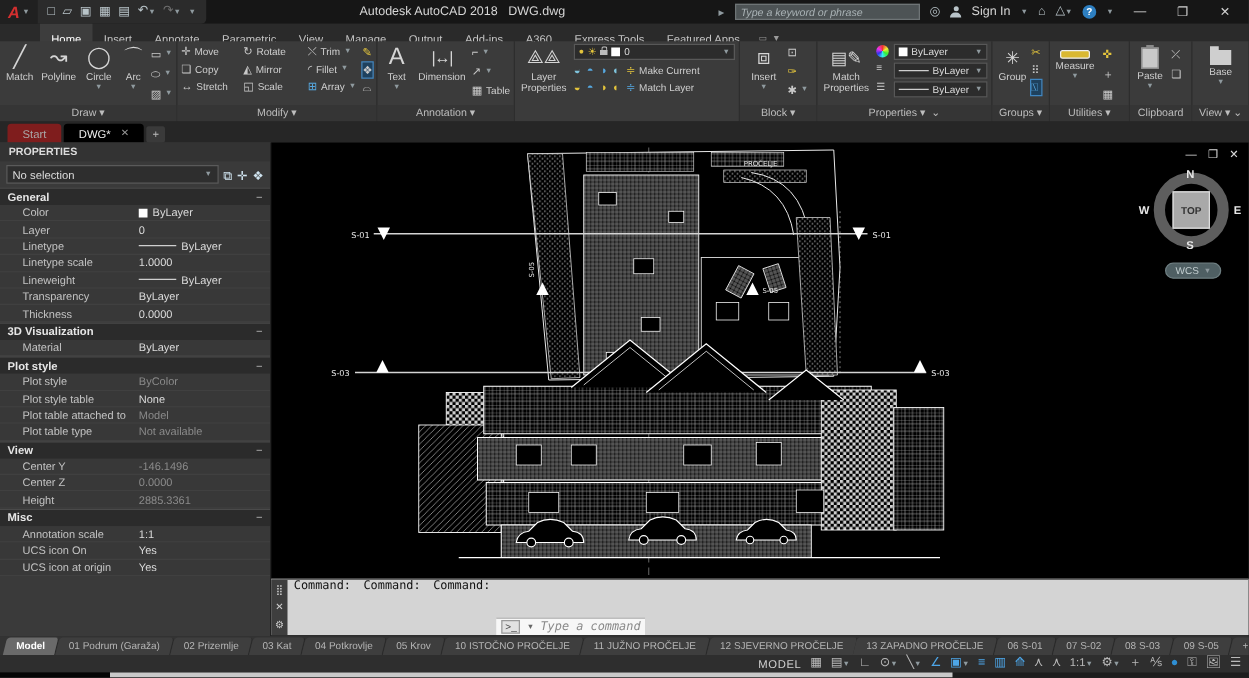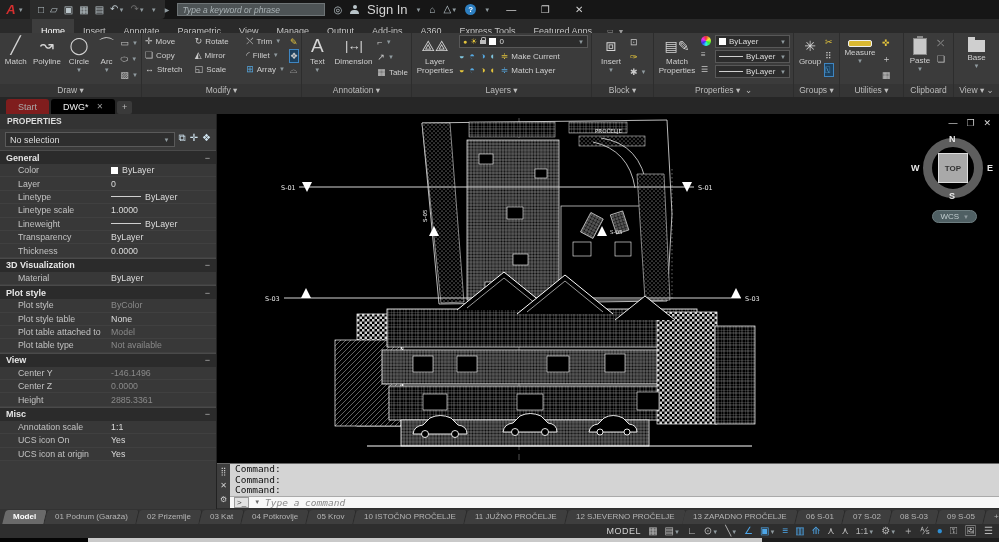--- a/index.html
+++ b/index.html
@@ -52,21 +52,21 @@
   .hl{background:#1e415e;outline:1px solid #3f86c2}
   
   #filetabs{left:0;top:97px;width:999px;height:17px;background:#262626;display:flex;align-items:flex-end;padding-left:6px;gap:2px}
   .ftab{height:15px;padding:0 12px;font-size:9px;display:flex;align-items:center;gap:8px;border-radius:3px 3px 0 0}
   .ftab.inactive{background:#7f1d1d;color:#a9a9a9}
   .ftab.active{background:#000000;color:#f0f0f0}
   .plusbtn{width:15px;height:13px;background:#3a3a3a;color:#bbb;font-size:9px;text-align:center;line-height:13px;border-radius:2px}
   
   #palette{left:0;top:114px;width:217px;height:395px;background:#3a3a3a;overflow:hidden;border-right:1px solid #222}
   #pal-title{height:15px;line-height:15px;padding-left:7px;font-size:8.5px;font-weight:bold;color:#dcdcdc;background:#333}
-  #pal-selrow{display:flex;align-items:flex-start;gap:4px;padding:3px 5px}
+  #pal-selrow{display:flex;align-items:flex-end;gap:4px;padding:3px 5px}
   #pal-combo{flex:1;height:15px;background:#2e2e2e;border:1px solid #5a5a5a;font-size:9px;color:#ddd;display:flex;align-items:center;padding:0 4px}
   #pal-combo .dd{margin-left:auto}
   .palico{font-size:10px;color:#cfe3ef}
   .sec{height:14px;background:#2b2b2b;display:flex;align-items:center;padding:0 6px;border-top:1px solid #4a4a4a}
   .sec .t{font-size:9px;font-weight:bold;color:#e6e6e6}
   .sec .min{margin-left:auto;color:#bbb;font-size:9px}
   .prow{height:13.4px;display:flex;align-items:center;padding-left:18px;border-bottom:1px solid #404040;background:#383838}
   .prow .l{width:47%;font-size:8.8px;color:#c3c3c3;white-space:nowrap}
   .prow .v{font-size:8.8px;color:#dcdcdc;display:flex;align-items:center;gap:4px;white-space:nowrap}
   .prow .v.muted{color:#8a8a8a}
@@ -75,21 +75,21 @@
   #canvas{left:217px;top:114px;width:782px;height:349px;background:#000;overflow:hidden}
   #canwin{right:8px;top:4px;color:#d8d8d8;font-size:9px;display:flex;gap:9px}
   #viewcube{right:14px;top:22px;width:64px;height:64px}
   #vc-ring{position:absolute;left:2px;top:2px;width:60px;height:60px;border-radius:50%;border:9px solid #6f6f6f;opacity:.85}
   .vc-l{position:absolute;color:#e8e8e8;font-size:9px;font-weight:bold}
   #vc-top{position:absolute;left:17px;top:17px;width:30px;height:30px;background:#a9a9a9;border:1px solid #ddd;color:#333;font-size:8px;font-weight:bold;display:flex;align-items:center;justify-content:center}
   #wcs{right:22px;top:96px;background:#4f5f63;border:1px solid #6d7d80;color:#c3ced0;font-size:8px;padding:1px 7px;border-radius:7px;display:flex;gap:4px;align-items:center}
   
   #cmd{left:217px;top:463px;width:782px;height:45px;display:flex;background:#d4d4d4;border-top:1px solid #666}
   #cmd-grip{width:13px;background:#3e3e3e;display:flex;flex-direction:column;align-items:center;gap:5px;padding-top:3px;color:#cfcfcf;font-size:8px}
-  #cmd-main{flex:1;display:flex;flex-direction:column}
+  #cmd-main{flex:1;display:flex;flex-direction:row}
   .cline{font-family:"DejaVu Sans Mono",monospace;font-size:9.5px;color:#111;padding:0 5px;line-height:10.5px}
   #cmd-input{margin-top:auto;background:#f7f7f7;border-top:1px solid #aaa;height:14px;display:flex;align-items:center;gap:5px;padding:0 4px}
   #cmd-input .pr{font-size:8px;color:#444;background:#e2e2e2;border:1px solid #9a9a9a;padding:0 2px}
   #cmd-input .ph{font-family:"DejaVu Sans Mono",monospace;font-size:9.5px;color:#8a8a8a;font-style:italic}
   
   #laytabs{left:0;top:509px;width:999px;height:15px;background:#333;display:flex;align-items:flex-end;padding-left:4px;white-space:nowrap}
   .ltab{height:14px;line-height:14px;padding:0 9px;font-size:8px;color:#b5b5b5;background:#3e3e3e;border-right:1px solid #2a2a2a;transform:skewX(-14deg);border-radius:3px 3px 0 0}
   .ltab>span{display:inline-block;transform:skewX(14deg)}
   .ltab.active{background:#6a6a6a;color:#fff;font-weight:bold}
   
@@ -114,28 +114,29 @@
   <div class="qat">
     <span class="qicon">□</span>
     <span class="qicon">▱</span>
     <span class="qicon">▣</span>
     <span class="qicon">▦</span>
     <span class="qicon">▤</span>
     <span class="qicon">↶<span class="dd">▼</span></span>
     <span class="qicon" style="color:#6e6e6e">↷<span class="dd">▼</span></span>
     <span class="dd">▼</span>
   </div>
+  <div id="title-center"><span>Autodesk AutoCAD 2018</span>&nbsp;&nbsp;&nbsp;<span>DWG.dwg</span></div>
   <div id="title-right">
     <span class="dd">▶</span>
     <div id="searchbox">
         <span>Type a keyword or phrase</span>
       </div>
     <span class="qicon">◎</span>
     <span class="person"></span>
-    <span style="font-size:13px;color:#d5d5d5">Sign In</span>
+    <span style="font-size:10px;color:#d5d5d5">Sign In</span>
     <span class="dd">▼</span>
     <span class="qicon">⌂</span>
     <span class="qicon">△<span class="dd">▼</span></span>
     <span class="helpdot">?</span>
     <span class="dd">▼</span>
     <span class="winbtn">—</span>
     <span class="winbtn">❐</span>
     <span class="winbtn">✕</span>
   </div>
 </div>
@@ -313,21 +314,20 @@
           <span class="mini blue">◓</span>
           <span class="mini yellow">◑</span>
           <span class="mini yellow">◐</span>
           <span class="row">
               <span class="mini blue">≑</span>
               <span class="lbl8">Match Layer</span>
             </span>
         </div>
       </div>
     </div>
-    <div class="plabel"><span>Layers</span> ▾</div>
   </div>
 
   <div class="panel" style="width:62px">
     <div class="pbody">
       <div class="big" style="width:32px">
           <span class="glyph">⧈</span>
           <span class="t">Insert</span>
           <span class="dd">▼</span>
         </div>
       <div class="col" style="gap:3px;padding-top:1px">

